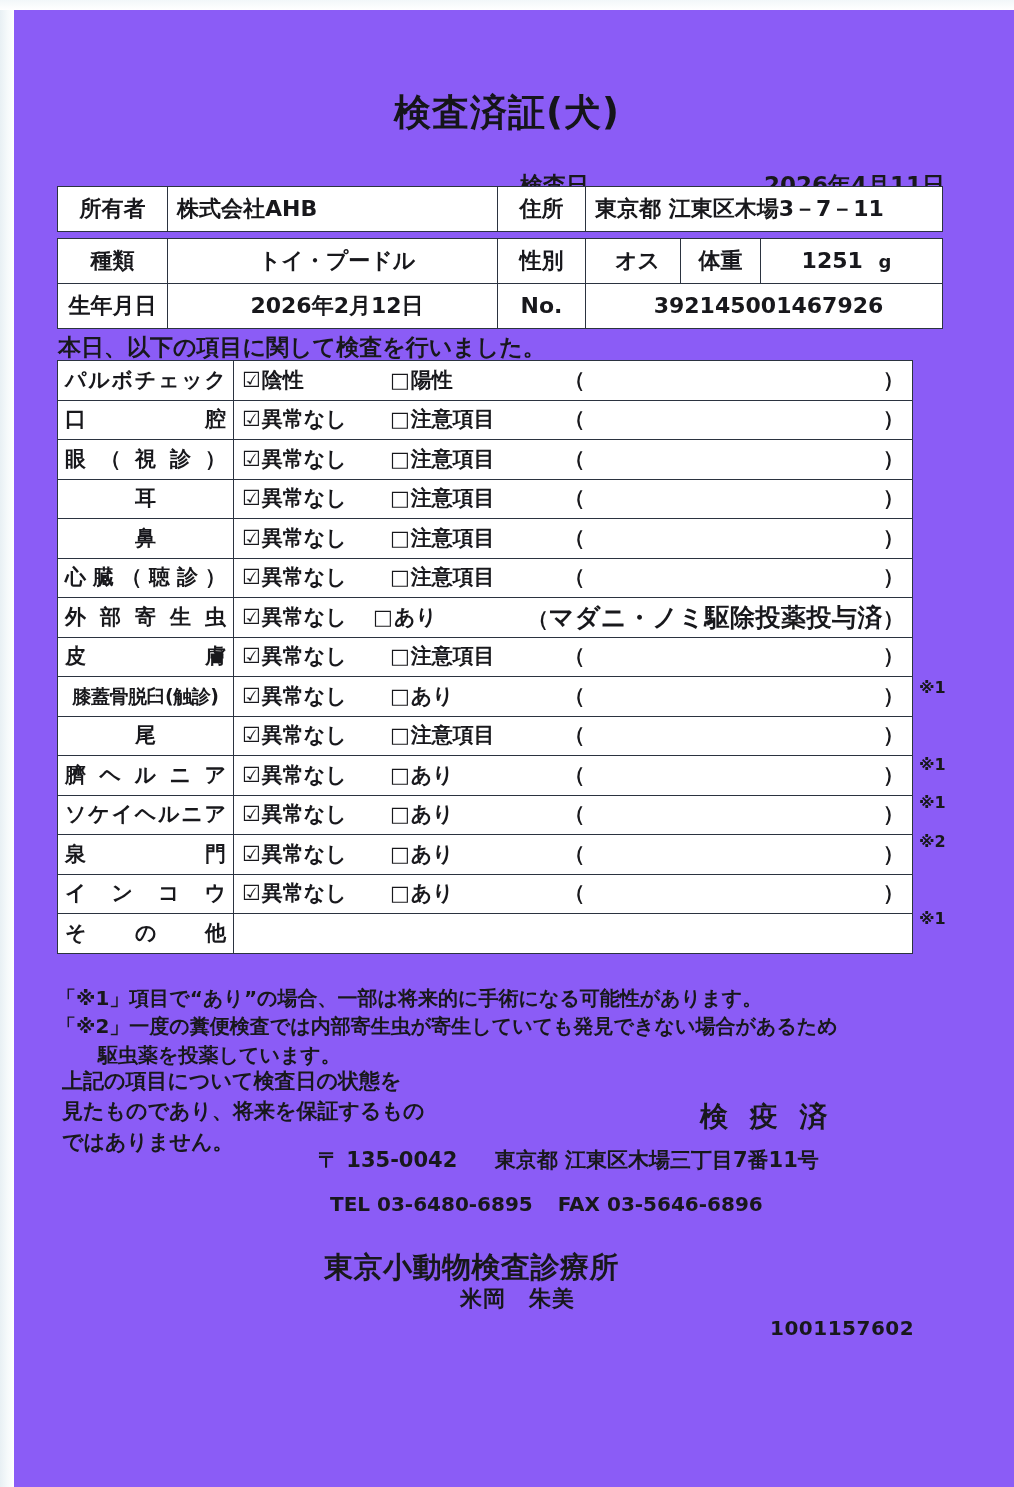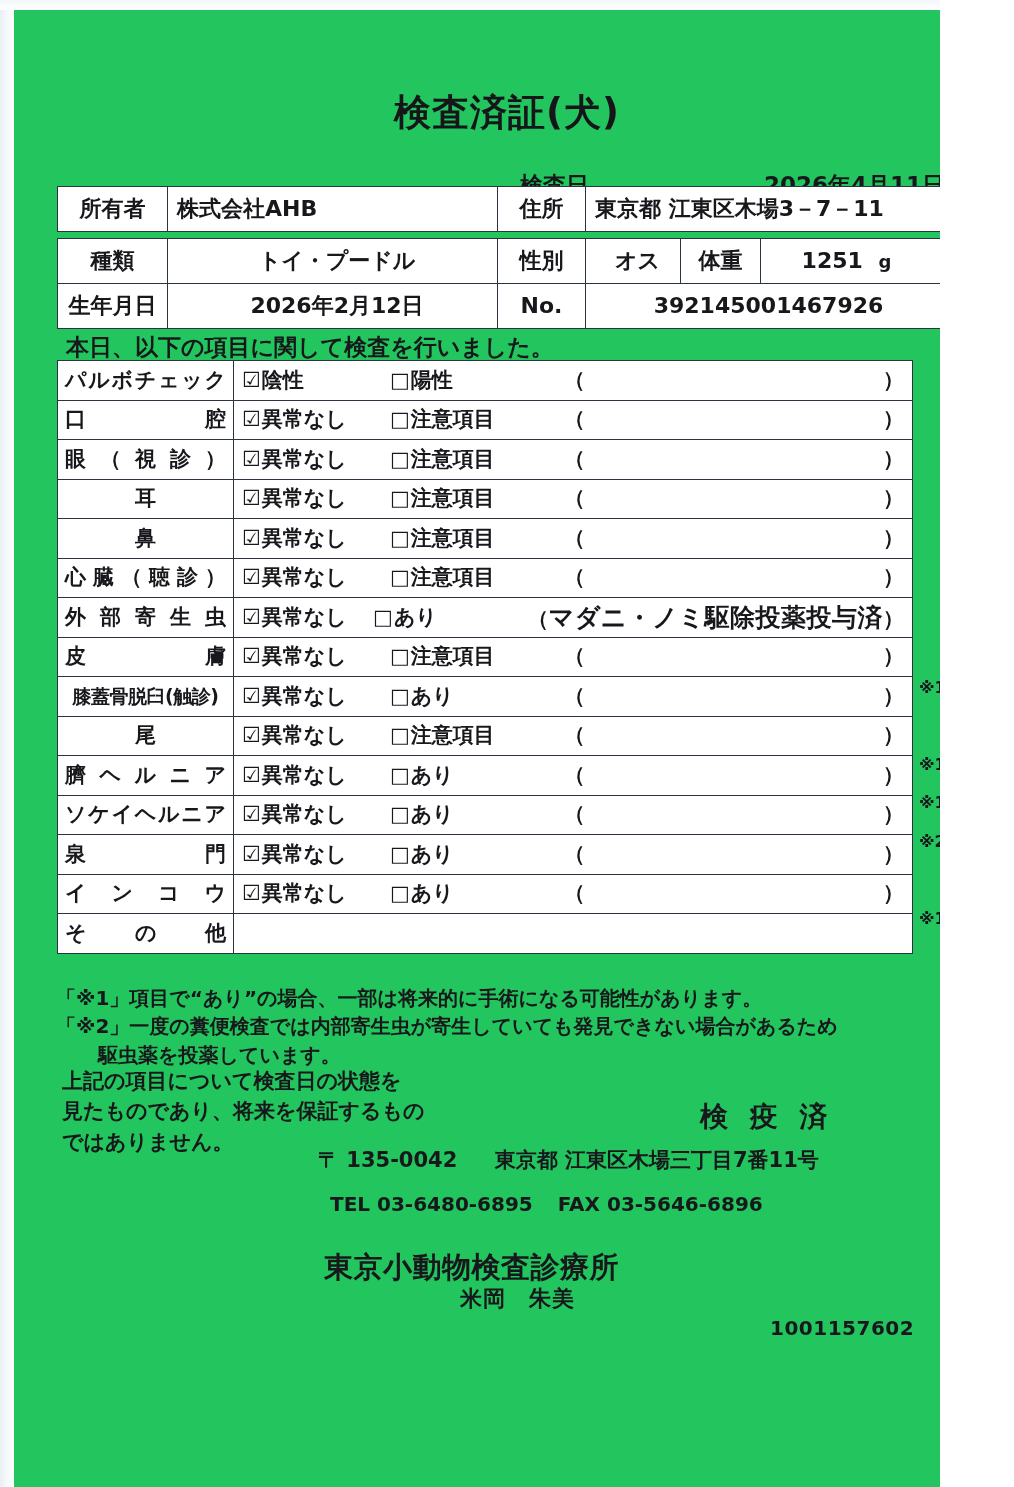--- a/index.html
+++ b/index.html
@@ -6,23 +6,23 @@
     margin: 0;
     padding: 0;
     background: #ffffff;
   }
   body {
     font-family: "DejaVu Sans", "Liberation Sans", sans-serif;
     color: #18181c;
   }
   #page {
     position: relative;
-    width: 940px;
+    width: 1014px;
     height: 1487px;
-    background: #22c55e;
+    background: #8b5cf6;
     overflow: hidden;
     text-decoration: underline;
   }
   
   #scan-tint-left {
     position: absolute;
     left: 0; top: 0;
     width: 14px; height: 1487px;
     background: linear-gradient(to right, #e8f0f4 0%, #f6fafb 55%, #ffffff 100%);
     pointer-events: none;
@@ -102,21 +102,20 @@
     font-weight: bold;
     margin-left: 8px;
   }
 
   
   #intro {
     position: absolute;
     left: 58px; top: 332px;
     font-size: 23px;
     font-weight: bold;
-    margin-left: 8px;
   }
 
   
   #check-table {
     left: 57px; top: 360px;
     width: 856px;
   }
   #check-table td {
     height: 38.5px;
     font-size: 21px;

